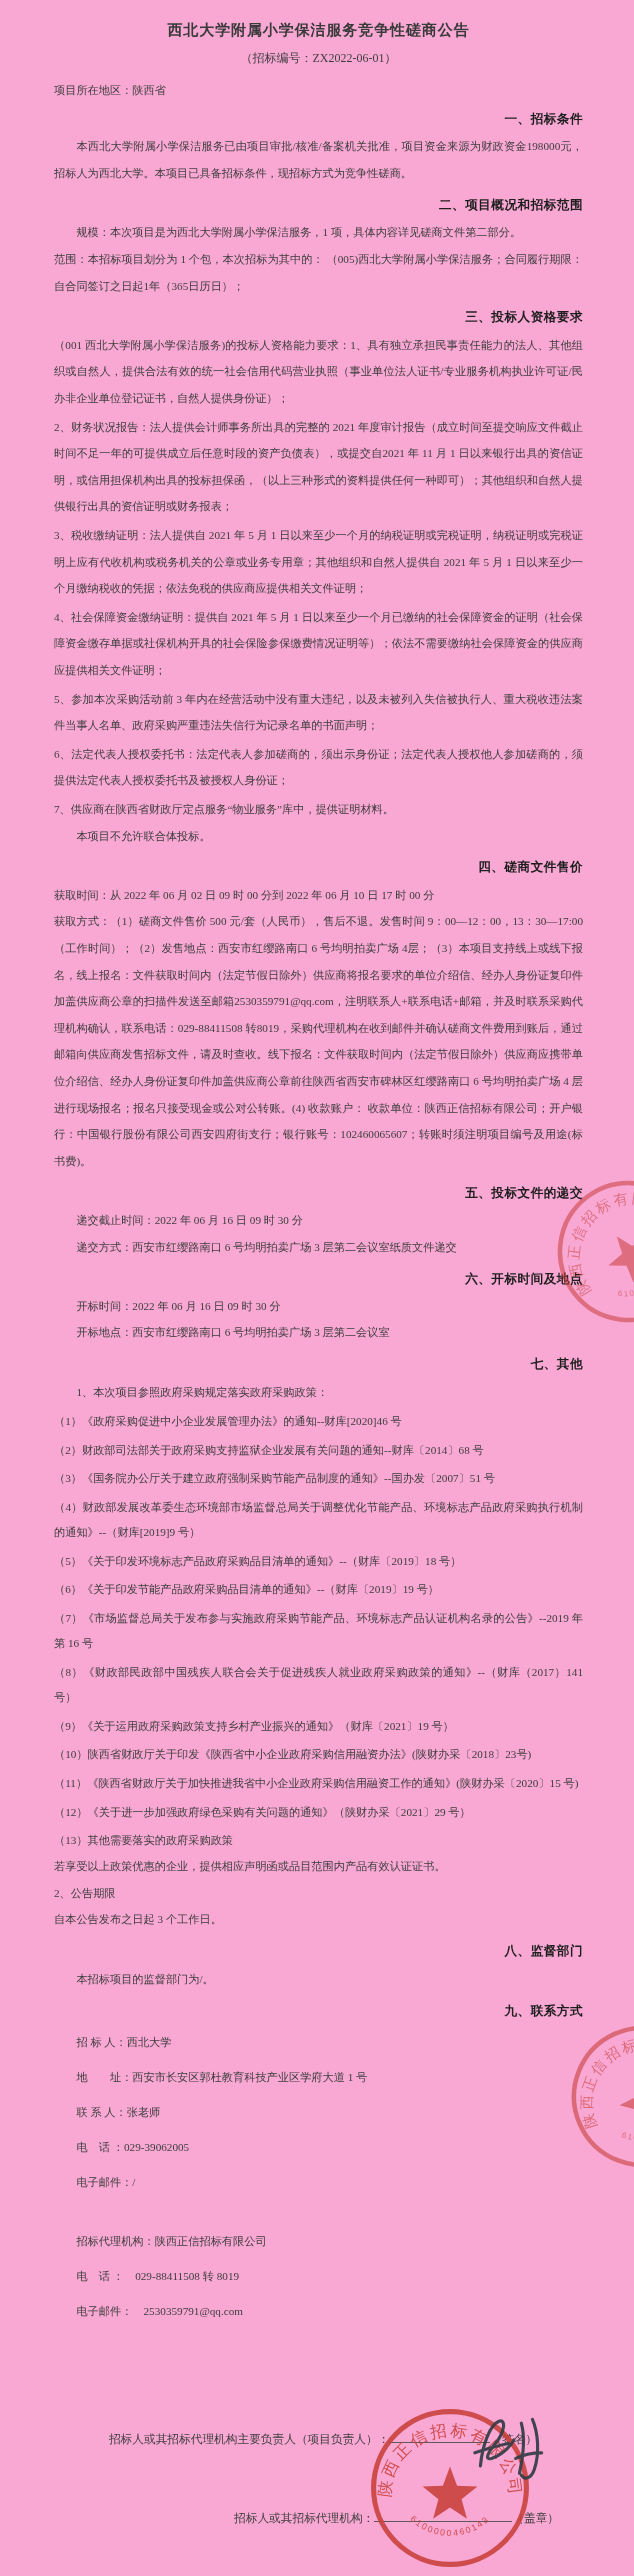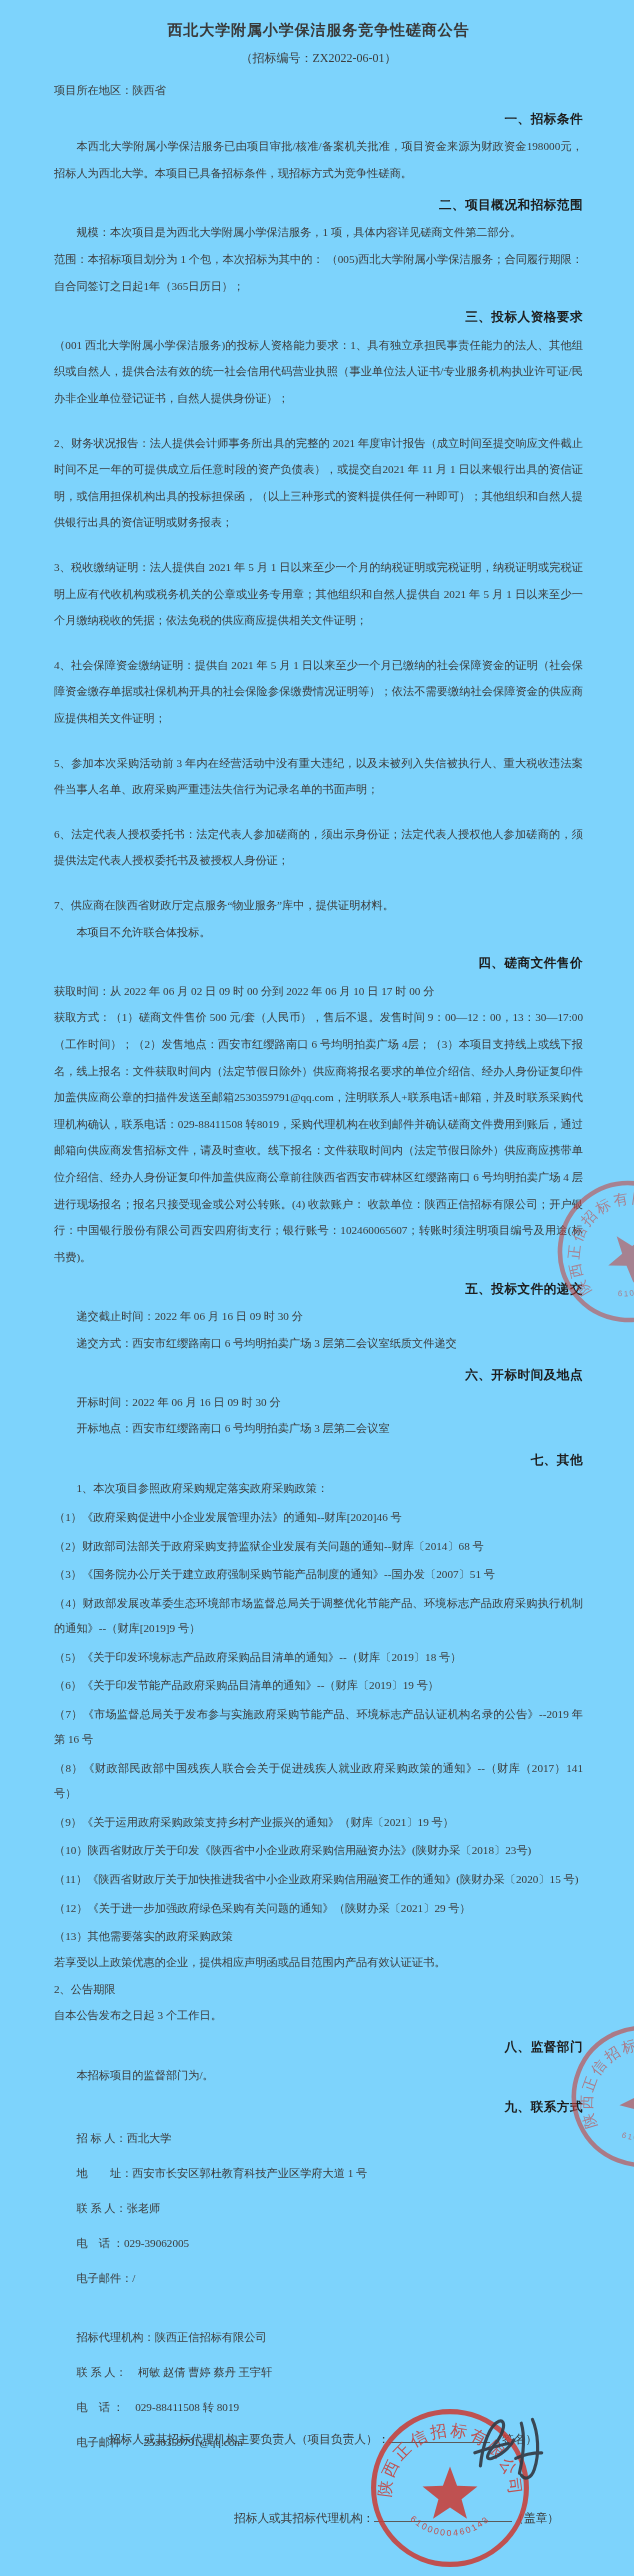--- a/index.html
+++ b/index.html
@@ -1,39 +1,39 @@
 <!DOCTYPE html>
 <html style="font-size:15px"><head>
 <meta charset="utf-8">
 <style>
   html,body{margin:0;padding:0;}
   body{
     width:635px;height:2576px;position:relative;overflow:hidden;
     background:#ffffff;color:#3d3d3d;
     font-family:"Liberation Serif", serif;
   }
-  .page{position:absolute;inset:0;padding:15px 52px 0 54px;box-sizing:border-box;background:#7dd3fc;}
+  .page{position:absolute;inset:0;padding:15px 52px 0 54px;box-sizing:border-box;background:#f9a8d4;}
   .title{
     text-align:center;font-size:15px;line-height:22.4px;color:#3a3a3a;
     font-weight:600;letter-spacing:0.9px;margin:3.7px 0 7.5px 0;
   }
   .subtitle{text-align:center;font-size:12px;line-height:18.7px;color:#3d3d3d;margin:0 0 13px 0;}
   .region{font-size:11.2px;line-height:20.5px;margin:0 0 1.9px 0;font-family:Liberation Serif, serif;}
   h2.sec{
     font-family:"Liberation Sans", sans-serif;
     font-size:12.6px;line-height:18.7px;color:#1e1e1e;font-weight:700;
     margin:9.3px 0 4.7px 0;letter-spacing:0.5px;text-align:right;
   }
   p.para{
     font-size:11.2px;line-height:26.6px;margin:0;text-align:justify;
     word-break:break-all;color:#3d3d3d;
   }
   p.indent{text-indent:2em;}
   p.flush{text-indent:0;}
-  p.numbered{margin-top:18px;text-indent:0;}
+  p.numbered{margin-top:2px;text-indent:0;}
   p.item{margin-top:3.7px;text-indent:0;line-height:25px;}
   p.contact{text-indent:2em;line-height:35px;}
   p.gap{height:24px;}
   .sig-block{position:absolute;left:48px;right:37px;top:2430px;font-size:11.7px;color:#3d3d3d;text-align:center;}
   .sig-line1{white-space:nowrap;}
   .sig-line2{margin-top:62px;margin-left:147px;white-space:nowrap;}
   .uline{display:inline-block;border-bottom:0.9px solid #5a5a5a;height:12px;vertical-align:baseline;}
   .uline.w1{width:101px;}
   .uline.w2{width:138px;}
   .stamp{position:absolute;pointer-events:none;}
@@ -112,21 +112,20 @@
       </section>
       <section>
         <h2 class="sec">九、联系方式</h2>
         <p class="para contact">招 标 人：西北大学</p>
         <p class="para contact">地　　址：西安市长安区郭杜教育科技产业区学府大道 1 号</p>
         <p class="para contact">联 系 人：张老师</p>
         <p class="para contact">电　话 ：029-39062005</p>
         <p class="para contact">电子邮件：/</p>
         <p class="para gap"></p>
         <p class="para contact">招标代理机构：陕西正信招标有限公司</p>
-        <p class="para contact">联 系 人：　柯敏 赵倩 曹婷 蔡丹 王宇轩</p>
         <p class="para contact">电　话 ：　029-88411508 转 8019</p>
         <p class="para contact">电子邮件：　2530359791@qq.com</p>
       </section>
     </div>
 </div>
 
 <div class="sig-block">
   <div class="sig-line1">
     <span>招标人或其招标代理机构主要负责人（项目负责人）：</span><span class="uline w1"></span><span>（签名）</span>
   </div>

